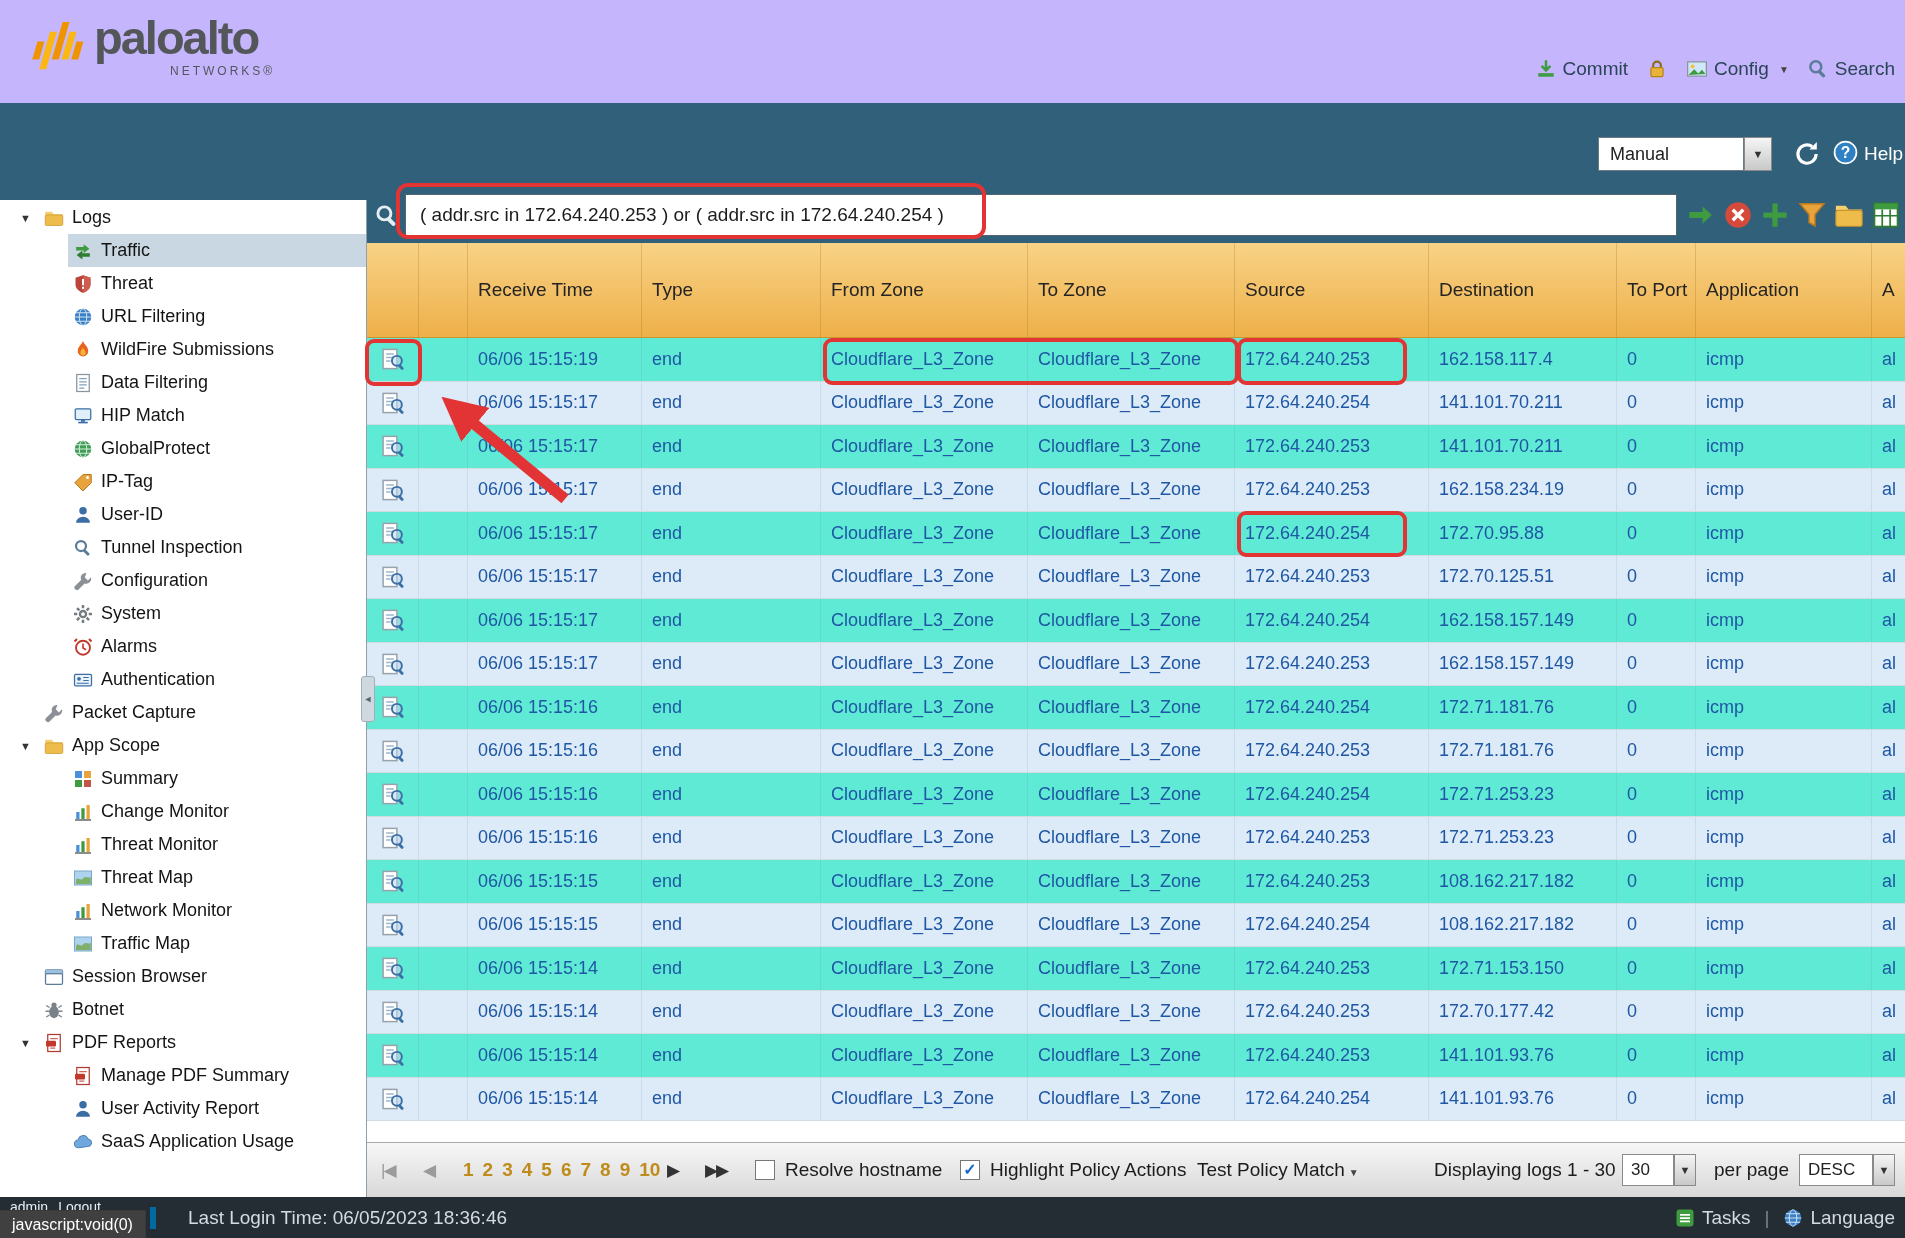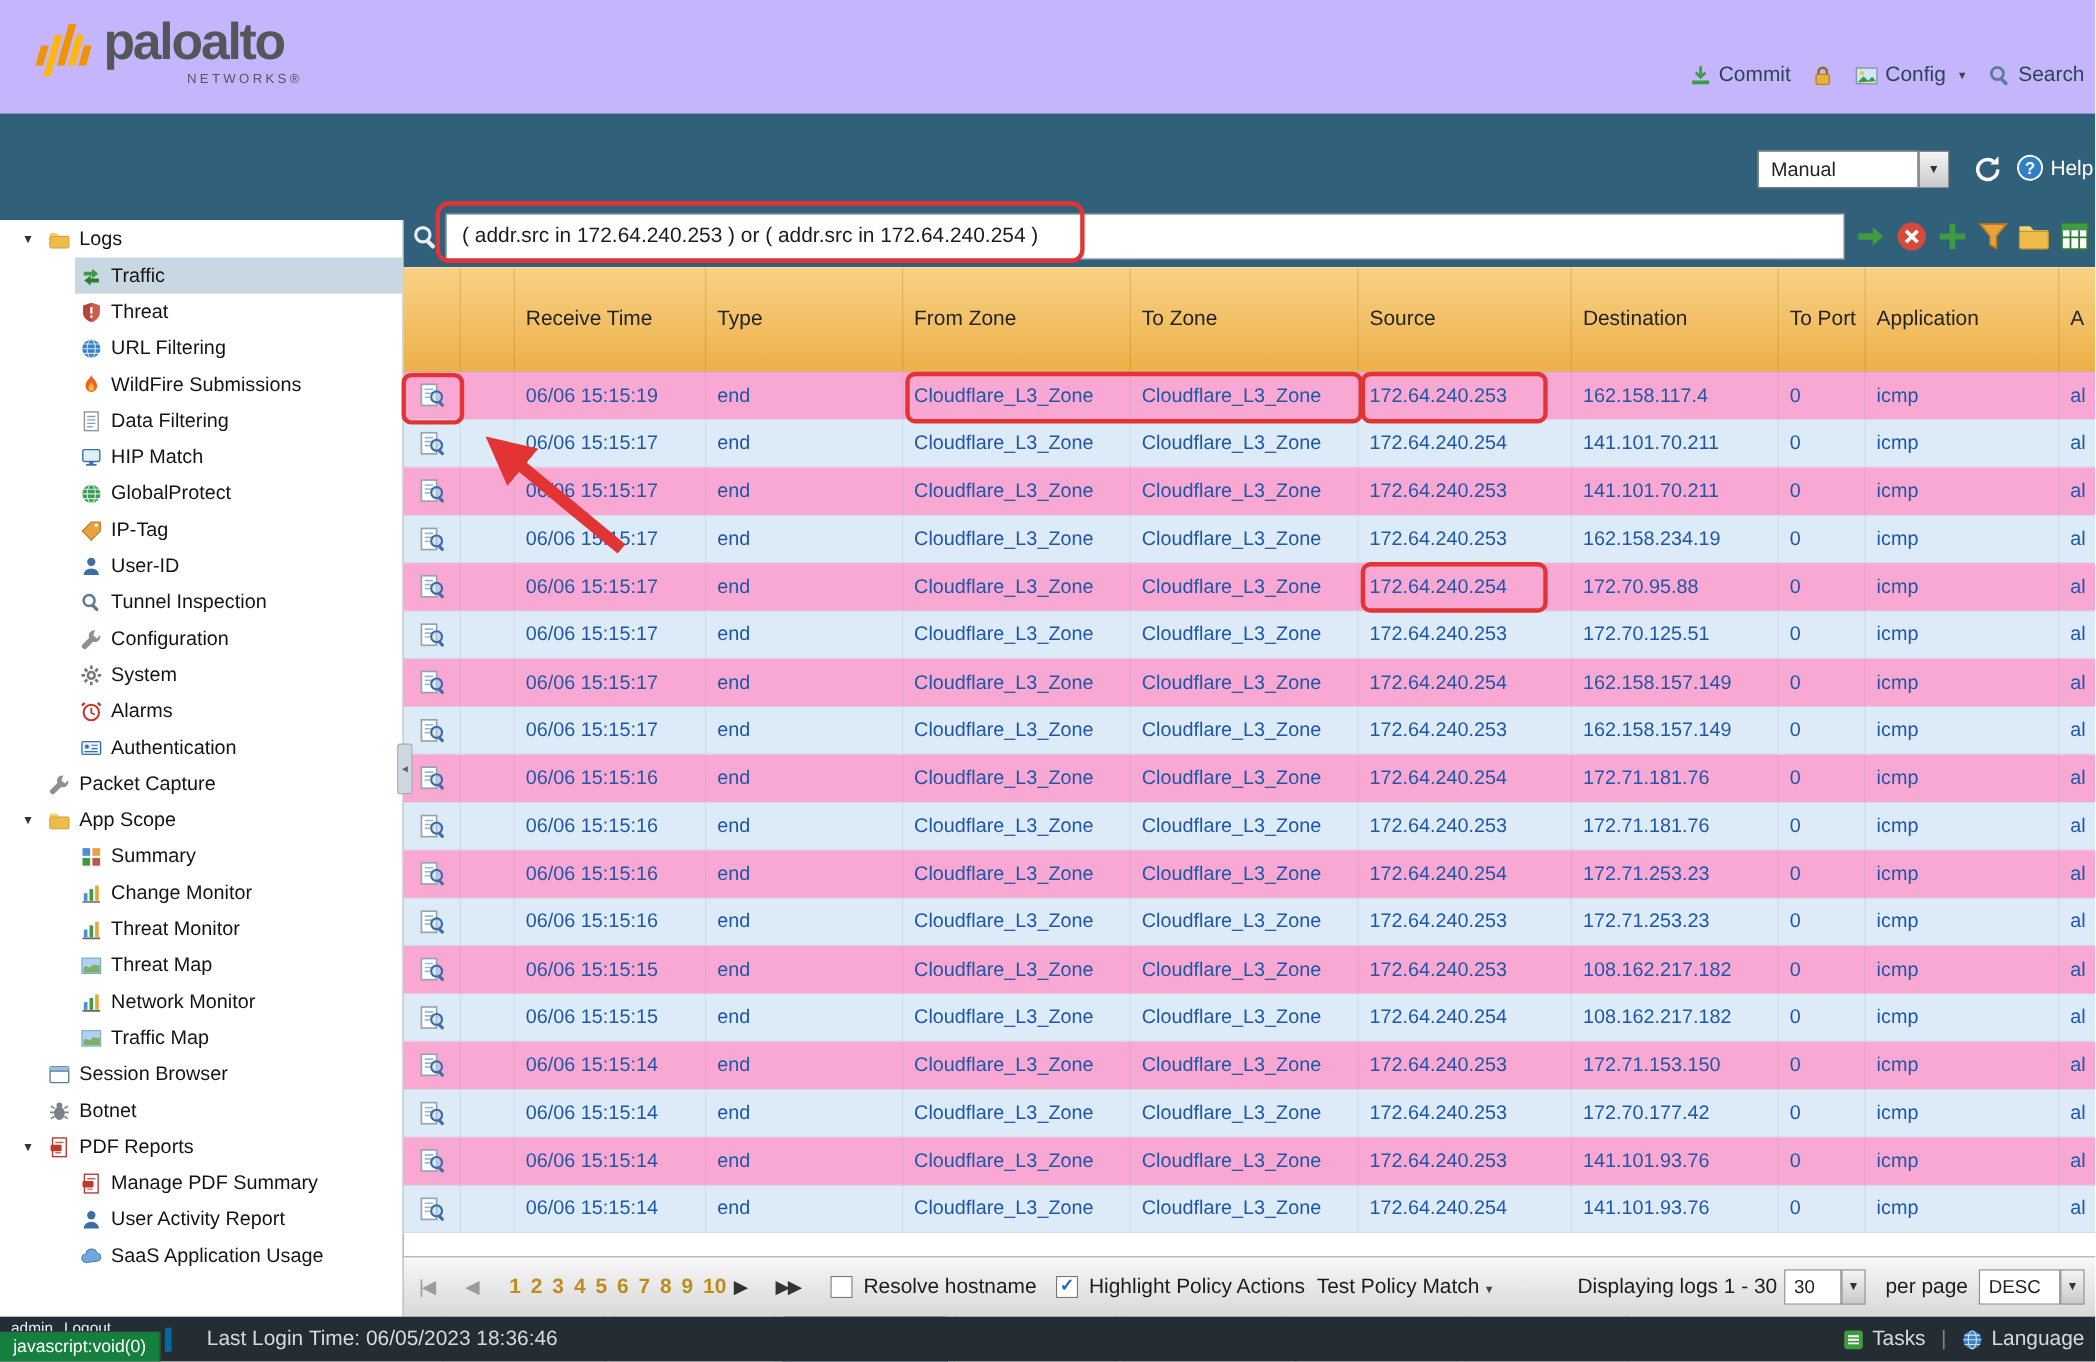--- a/index.html
+++ b/index.html
@@ -49,21 +49,21 @@
   .ticon{width:20px;height:20px;flex:none;margin-right:8px}
   .titem[data-sel="true"]{background:linear-gradient(90deg,transparent 68px,#c9d7e2 68px)}
   .collapse-handle{position:absolute;left:361px;top:676px;width:12px;height:44px;background:#cfd8de;border:1px solid #9fb0ba;
                    border-radius:3px;display:flex;align-items:center;justify-content:center;font-size:9px;color:#566;z-index:5;cursor:pointer}
 
   
   .table{position:absolute;left:367px;top:243px;width:1538px;overflow:hidden;z-index:3;background:#fff}
   .thead{display:flex;height:94px;background:linear-gradient(#f8d286,#eeb049);border-bottom:1px solid #c9952e}
   .th{box-sizing:border-box;display:flex;align-items:center;padding-left:10px;font-size:19px;color:#242424;
       border-right:1px solid rgba(160,110,30,.28);white-space:nowrap;overflow:hidden;flex:none}
-  .rows .row{display:flex;height:43.5px;box-sizing:border-box;background:#f9a8d4;border-bottom:1px solid #d3dae0;font-size:18px;color:#1f57a4}
+  .rows .row{display:flex;height:43.5px;box-sizing:border-box;background:#5eead4;border-bottom:1px solid #d3dae0;font-size:18px;color:#1f57a4}
   .rows div.row:nth-of-type(even){background:#dcebf7}
   .cell{box-sizing:border-box;display:flex;align-items:center;padding-left:10px;border-right:1px solid rgba(100,130,160,.15);
         white-space:nowrap;overflow:hidden;flex:none}
   .c0{width:52px;justify-content:center;padding-left:0}
   .c1{width:49px}.c2{width:174px}.c3{width:179px}.c4{width:207px}.c5{width:207px}
   .c6{width:194px}.c7{width:188px}.c8{width:79px}.c9{width:176px}.c10{width:200px}
   .cell[data-und="true"]{}
   .logdetail{width:24px;height:24px;cursor:pointer}
 
   
@@ -82,21 +82,21 @@
   
   .statusbar{position:absolute;left:0;bottom:0;width:100%;height:41px;background:#242c34;z-index:10}
   .sb-admin{position:absolute;left:10px;top:2px;font-size:14px;color:#e8eef3;display:flex;gap:10px;align-items:center}
   .sb-admin .lo{text-decoration:underline;cursor:pointer}
   .sb-login{position:absolute;left:150px;top:50%;transform:translateY(-50%);color:#d4dbe1;font-size:19px;
             border-left:6px solid #0369a1;padding-left:32px;white-space:nowrap}
   .sb-right{position:absolute;right:10px;top:50%;transform:translateY(-50%);display:flex;align-items:center;gap:10px;color:#d4dbe1;font-size:19px}
   .sb-group{display:flex;align-items:center;gap:7px;cursor:pointer}
   .sb-group svg{width:20px;height:20px}
   .sb-div{color:#7b858f;padding:0 4px}
-  .linktip{position:absolute;left:0;bottom:0;height:27px;line-height:27px;padding:0 12px;background:#15803d;color:#fff;
+  .linktip{position:absolute;left:0;bottom:0;height:27px;line-height:27px;padding:0 12px;background:#404040;color:#fff;
            font-size:16px;z-index:40;border-top:1px solid #3a3a3a;border-right:1px solid #3a3a3a;white-space:nowrap}
 
   
   .ann{position:absolute;border:4px solid #e23434;border-radius:9px;pointer-events:none;z-index:50;box-sizing:border-box}
   #ann-filter{left:396px;top:183px;width:590px;height:56px;border-radius:12px}
   #ann-icon{left:365px;top:339px;width:57px;height:47px}
   #ann-zones{left:823px;top:338px;width:416px;height:47px}
   #ann-src1{left:1237px;top:338px;width:170px;height:47px}
   #ann-src5{left:1237px;top:511px;width:170px;height:46px}
   .arrowsvg{position:absolute;left:0;top:0;z-index:48;pointer-events:none}

